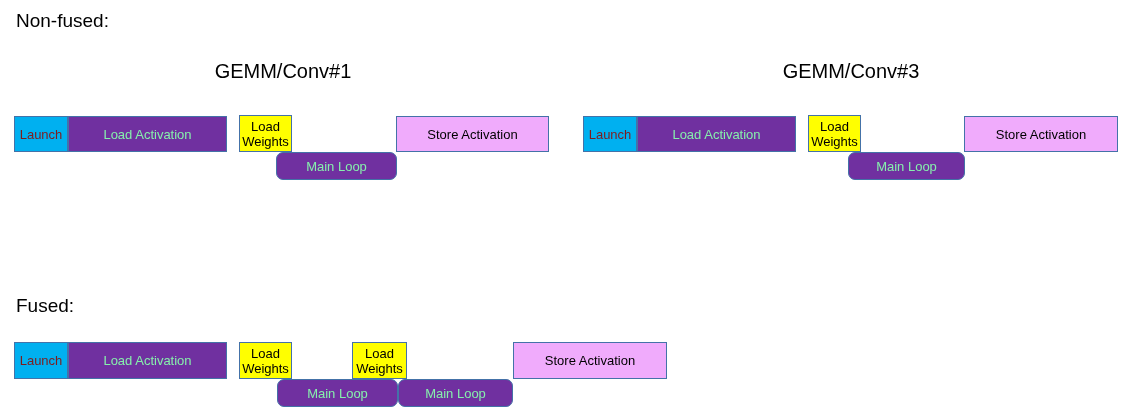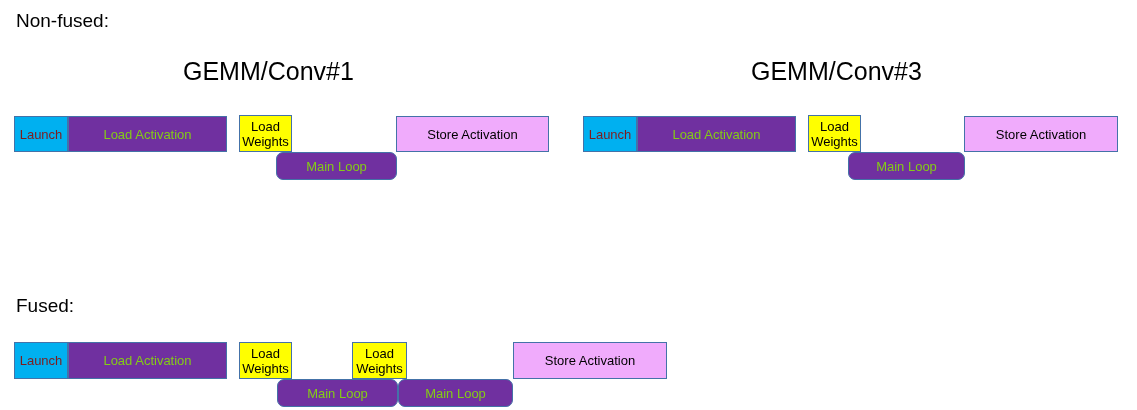--- a/index.html
+++ b/index.html
@@ -32,24 +32,25 @@
     font-size: 19px;
     line-height: 22px;
     color: #000000;
     white-space: nowrap;
     letter-spacing: 0px;
   }
 
   
   .group-title {
     position: absolute;
-    font-size: 25px;
+    font-size: 20px;
     line-height: 24px;
     color: #000000;
     white-space: nowrap;
+    text-align: center;
   }
 
   
   .block {
     position: absolute;
     box-sizing: border-box;
     display: flex;
     align-items: center;
     justify-content: center;
     font-size: 13px;
@@ -65,21 +66,21 @@
     flex-direction: column;
     justify-content: center;
   }
   .block-text {
     display: block;
     width: 100%;
     text-align: center;
   }
 
   .c-launch   { background: #00b0f0; color: #7f1d1d; }
-  .c-purple   { background: #7030a0; color: #84cc16; }
+  .c-purple   { background: #7030a0; color: #86efac; }
   .c-yellow   { background: #ffff00; color: #000000; border-color: #4472a8; }
   .c-orange   { background: #f0abfc; color: #000000; }
 
   
   .z-top { z-index: 5; margin-left: 12px; }
   .z-mid { z-index: 3; }
   .z-low { z-index: 1; border-radius: 7px; }
 </style>
 </head>
 <body>

